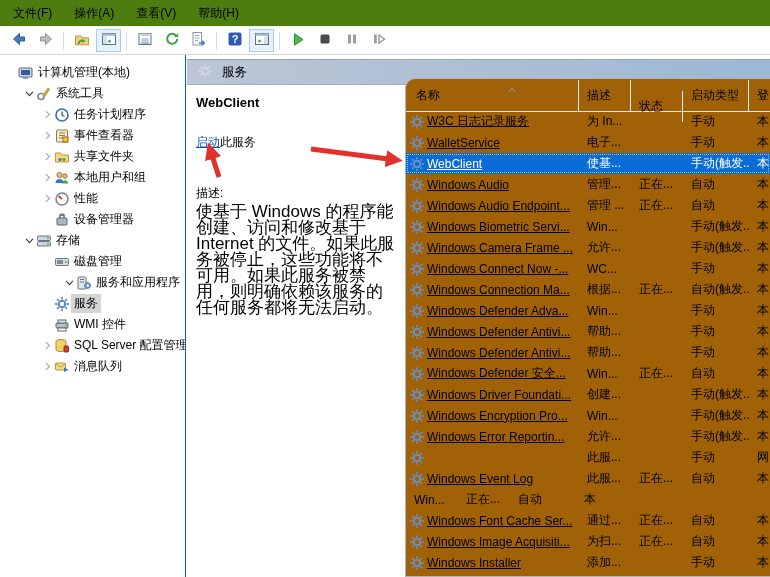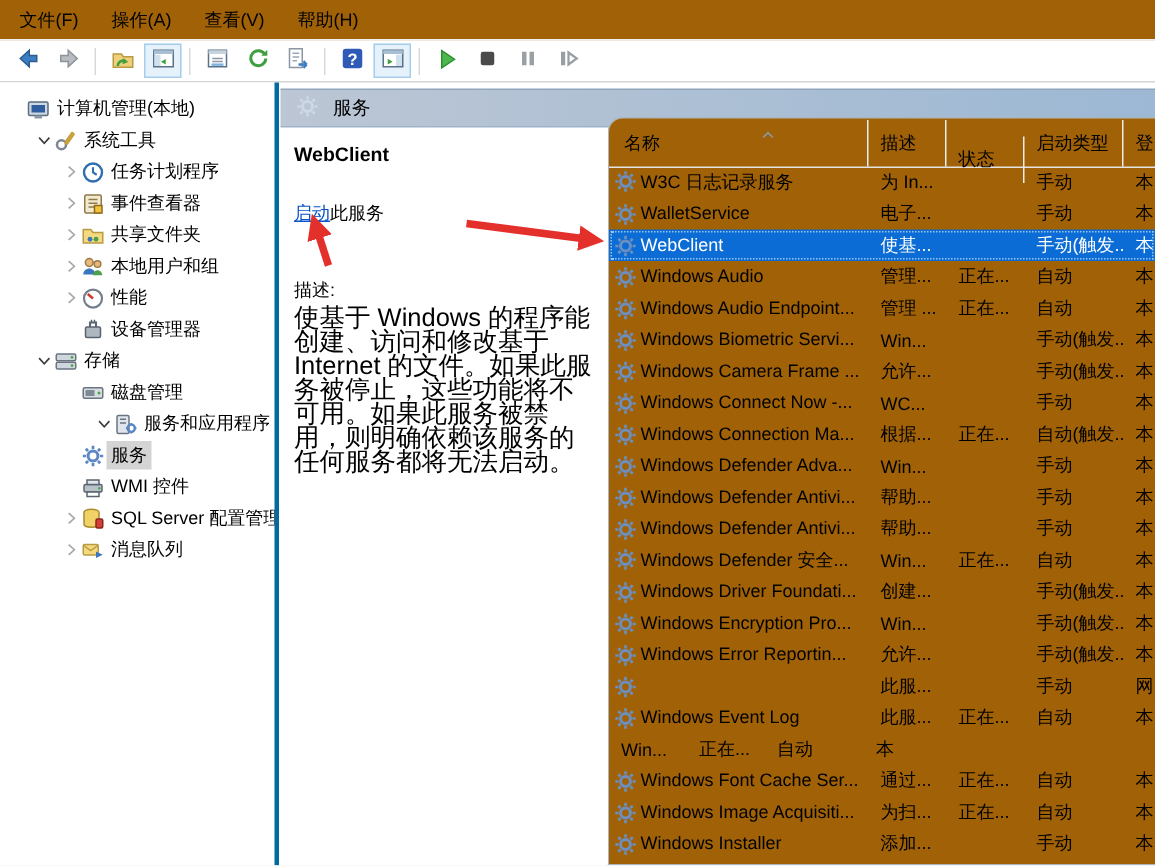--- a/index.html
+++ b/index.html
@@ -1,31 +1,31 @@
 <!DOCTYPE html>
 <html><head>
 <meta charset="utf-8">
 <style>
   html,body{margin:0;padding:0;background:#f2f2f2;}
   .window{position:relative;width:770px;height:577px;background:#fff;overflow:hidden;
           font-family:"Liberation Sans","DejaVu Sans",sans-serif;font-size:12px;color:#000;}
   
   .menubar{position:absolute;top:0;left:0;right:0;height:26px;display:flex;align-items:center;
-           padding-left:2px;background:#a16207;border-bottom:1px solid #f0f0f0;}
+           padding-left:2px;background:#4d7c0f;border-bottom:1px solid #f0f0f0;}
   .menu-item{padding:5px 11px;cursor:default;}
   
   .toolbar{position:absolute;top:27px;left:0;right:0;height:27px;display:flex;align-items:center;
            padding-left:5px;background:#fff;border-bottom:1px solid #d5d5d5;}
   .tbtn{width:25px;height:23px;border:1px solid transparent;background:none;padding:0;margin:0 1px;
         display:flex;align-items:center;justify-content:center;}
   .tbtn.toggled{background:#e6f2fb;border:1px solid #a6cdec;}
   .tsep{width:1px;height:18px;background:#d9d9d9;margin:0 4px;}
   
   .tree{position:absolute;top:55px;left:0;width:186px;bottom:0;background:#fff;
-        border-right:3px solid #0369a1;padding-top:7px;overflow:hidden;box-sizing:border-box;}
+        border-right:1px solid #0369a1;padding-top:7px;overflow:hidden;box-sizing:border-box;}
   .tree-row{display:flex;align-items:center;height:21px;white-space:nowrap;cursor:default;}
   .tree-arrow{width:14px;display:inline-flex;justify-content:center;flex:none;}
   .tree-icon{width:17px;display:inline-flex;flex:none;}
   .tree-label{padding:1px 3px;}
   .tree-label.selected{background:#d4d4d4;}
   
   .hdrbar{position:absolute;left:187px;top:59px;right:0;height:26px;display:flex;align-items:center;
           padding-left:10px;gap:9px;background:linear-gradient(to right,#bcc6d4,#9cb8d4);
           border-top:1px solid #8fa6bd;border-bottom:1px solid #9db4ca;box-sizing:border-box;}
   .hdrbar .title{font-size:12.5px;}
@@ -47,21 +47,21 @@
   .hcell.c-name{width:173px;padding-left:10px;}
   .hcell.c-desc{width:52px;}
   .hcell.c-status{width:52px;margin-top:22px;}
   .hcell.c-start{width:66px;}
   .hcell.c-logon{flex:1;border-right:0;}
   .sort{position:absolute;left:100px;top:3px;}
   .rows{position:absolute;top:32px;left:0;right:0;bottom:0;overflow:hidden;}
   .svc-row{display:flex;align-items:center;height:21px;white-space:nowrap;cursor:default;}
   .svc-row.selected{background:#0a6cd4;color:#fff;outline:1px dotted #9cc3ef;outline-offset:-2px;}
   .cell{overflow:hidden;box-sizing:border-box;flex:none;}
-  .cell.c-name{width:173px;display:flex;padding-left:3px;}
+  .cell.c-name{width:173px;display:flex;align-items:center;padding-left:3px;text-decoration:underline;}
   .cell.c-name .gear{width:16px;display:inline-flex;flex:none;margin-right:2px;}
   .cell.c-desc{width:52px;padding-left:8px;}
   .cell.c-status{width:52px;padding-left:8px;}
   .cell.c-start{width:66px;padding-left:8px;}
   .cell.c-logon{flex:1;padding-left:8px;}
   
   .annotations{position:absolute;inset:0;pointer-events:none;z-index:50;}
 </style>
 </head>
 <body>

